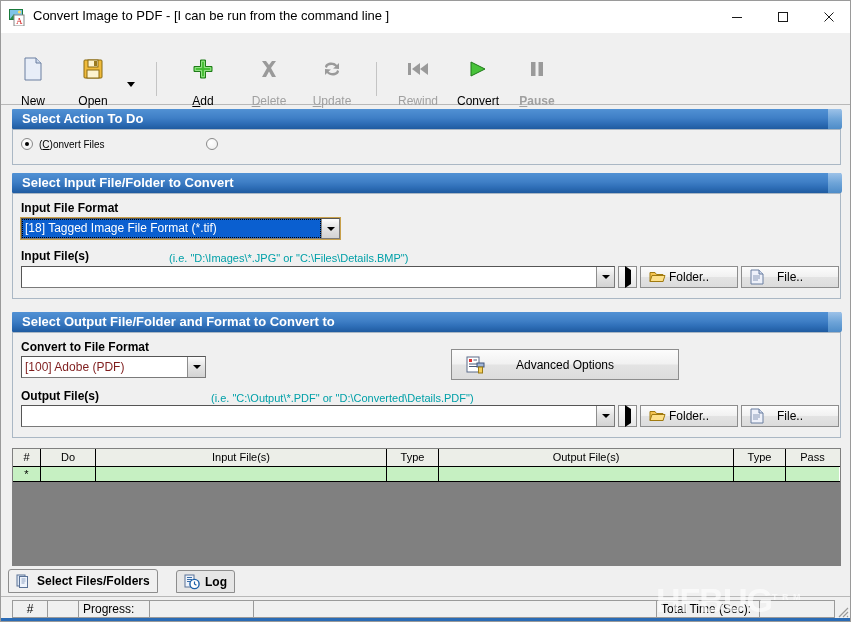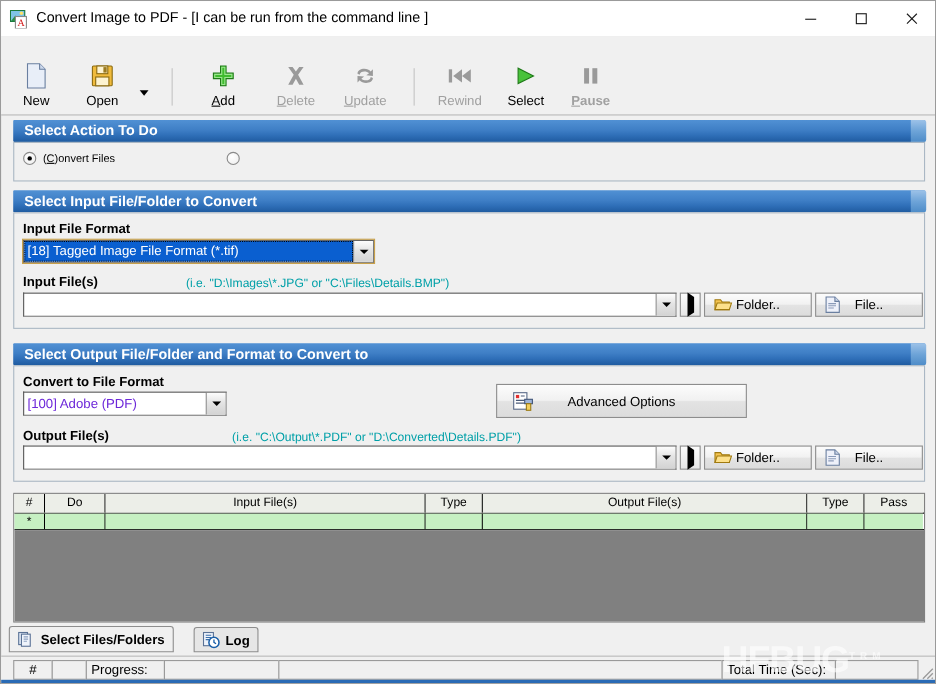--- a/index.html
+++ b/index.html
@@ -93,21 +93,21 @@
     cursor: default;
   }
   .tbtn .ticon {
     height: 26px;
     display: flex;
     align-items: center;
     justify-content: center;
   }
   .tbtn .tlabel {
     font-size: 12px;
-    margin-top: 2px;
+    margin-top: 12px;
     line-height: 14px;
     white-space: nowrap;
   }
   .tbtn.disabled .tlabel { color: #a0a0a0; }
   .tb-sep {
     position: absolute;
     top: 8px;
     width: 1px; height: 34px;
     background: #c4c4c4;
   }
@@ -202,21 +202,21 @@
     align-items: stretch;
     overflow: hidden;
   }
   .combo .cval {
     flex: 1 1 auto;
     font-size: 12px;
     line-height: 18px;
     padding: 0 3px;
     white-space: nowrap;
     overflow: hidden;
-    color: #6d28d9;
+    color: #7f1d1d;
   }
   .combo.focused .cval {
     background: #0a5fd0;
     color: #ffffff;
     outline: 1px dotted #000;
     outline-offset: -1px;
   }
   .combo.focused { outline: 1px solid #c8a04a; outline-offset: 0px; }
   .combo .carrow {
     flex: 0 0 17px;
@@ -514,21 +514,21 @@
       </div>
       <div class="tlabel">Rewind</div>
     </div>
 
     <div class="tbtn" style="left:448px; width:58px;">
       <div class="ticon">
         <svg width="24" height="20" viewBox="0 0 24 20">
           <polygon points="5,3 5,17 19,10" fill="#48c23a" stroke="#1f7a18" stroke-width="1"></polygon>
         </svg>
       </div>
-      <div class="tlabel">Select</div>
+      <div class="tlabel">Convert</div>
     </div>
 
     <div class="tbtn disabled" style="left:510px; width:52px;font-weight:bold;">
       <div class="ticon">
         <svg width="20" height="20" viewBox="0 0 20 20">
           <rect x="4" y="3" width="4.5" height="14" fill="#9a9a9a"></rect>
           <rect x="11.5" y="3" width="4.5" height="14" fill="#9a9a9a"></rect>
         </svg>
       </div>
       <div class="tlabel"><u>P</u>ause</div>

